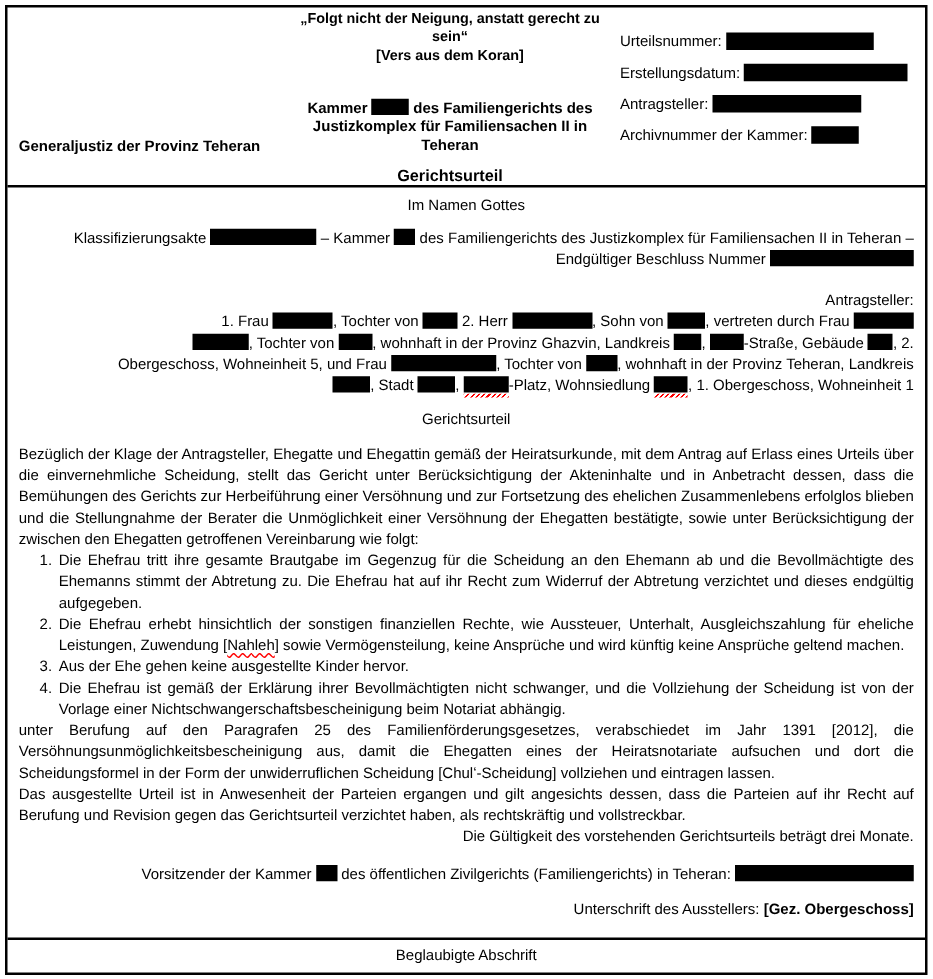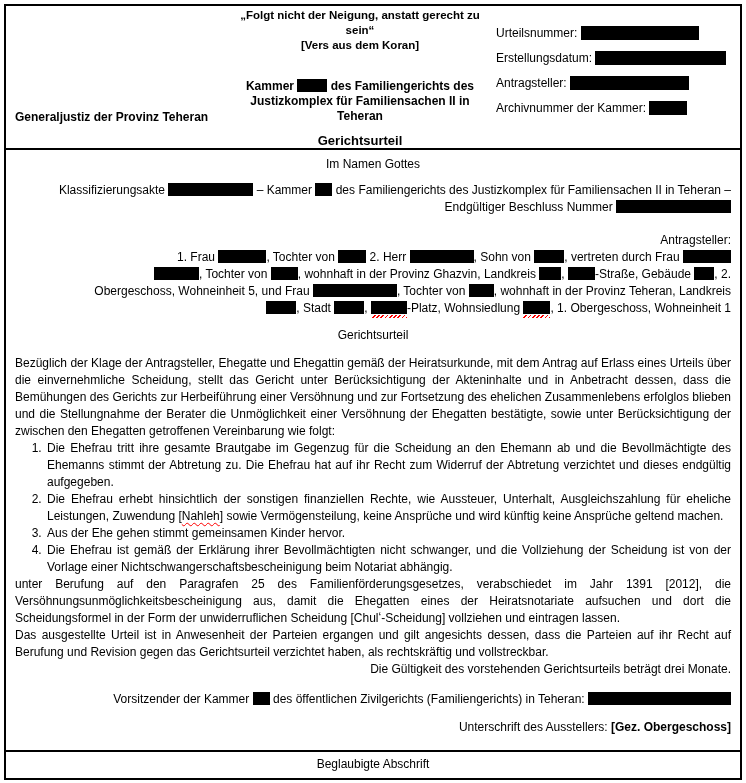--- a/index.html
+++ b/index.html
@@ -78,21 +78,21 @@
     <div class="para"><span>Obergeschoss, Wohneinheit 5, und Frau </span><span class="redact" style="width: 84px;"></span><span>, Tochter von </span><span class="redact" style="width: 25px;"></span><span>, wohnhaft in der Provinz Teheran, Landkreis</span></div>
     <div class="para"><span class="redact" style="width: 30px;"></span><span>, Stadt </span><span class="redact" style="width: 30px;"></span><span>, </span><span class="redact redact-sq" style="width: 36px;"></span><span>-Platz, Wohnsiedlung </span><span class="redact redact-sq" style="width: 27px;"></span><span>, 1. Obergeschoss, Wohneinheit 1</span></div>
 
     <div class="center section-title">Gerichtsurteil</div>
 
     <div class="para justify">Bezüglich der Klage der Antragsteller, Ehegatte und Ehegattin gemäß der Heiratsurkunde, mit dem Antrag auf Erlass eines Urteils über die einvernehmliche Scheidung, stellt das Gericht unter Berücksichtigung der Akteninhalte und in Anbetracht dessen, dass die Bemühungen des Gerichts zur Herbeiführung einer Versöhnung und zur Fortsetzung des ehelichen Zusammenlebens erfolglos blieben und die Stellungnahme der Berater die Unmöglichkeit einer Versöhnung der Ehegatten bestätigte, sowie unter Berücksichtigung der zwischen den Ehegatten getroffenen Vereinbarung wie folgt:</div>
 
     <ol class="agreement">
       <li><span>Die Ehefrau tritt ihre gesamte Brautgabe im Gegenzug für die Scheidung an den Ehemann ab und die Bevollmächtigte des Ehemanns stimmt der Abtretung zu. Die Ehefrau hat auf ihr Recht zum Widerruf der Abtretung verzichtet und dieses endgültig aufgegeben.</span></li>
       <li><span>Die Ehefrau erhebt hinsichtlich der sonstigen finanziellen Rechte, wie Aussteuer, Unterhalt, Ausgleichszahlung für eheliche Leistungen, Zuwendung [</span><span class="seg-sq">Nahleh</span><span>] sowie Vermögensteilung, keine Ansprüche und wird künftig keine Ansprüche geltend machen.</span></li>
-      <li><span>Aus der Ehe gehen stimmt gemeinsamen Kinder hervor.</span></li>
+      <li><span>Aus der Ehe gehen keine ausgestellte Kinder hervor.</span></li>
       <li><span>Die Ehefrau ist gemäß der Erklärung ihrer Bevollmächtigten nicht schwanger, und die Vollziehung der Scheidung ist von der Vorlage einer Nichtschwangerschaftsbescheinigung beim Notariat abhängig.</span></li>
     </ol>
 
     <div class="para justify">unter Berufung auf den Paragrafen 25 des Familienförderungsgesetzes, verabschiedet im Jahr 1391 [2012], die Versöhnungsunmöglichkeitsbescheinigung aus, damit die Ehegatten eines der Heiratsnotariate aufsuchen und dort die Scheidungsformel in der Form der unwiderruflichen Scheidung [Chulʻ-Scheidung] vollziehen und eintragen lassen.</div>
     <div class="para justify">Das ausgestellte Urteil ist in Anwesenheit der Parteien ergangen und gilt angesichts dessen, dass die Parteien auf ihr Recht auf Berufung und Revision gegen das Gerichtsurteil verzichtet haben, als rechtskräftig und vollstreckbar.</div>
     <div class="para">Die Gültigkeit des vorstehenden Gerichtsurteils beträgt drei Monate.</div>
 
     <div class="para chairman"><span>&nbsp;Vorsitzender der Kammer </span><span class="redact" style="width: 17px;"></span><span> des öffentlichen Zivilgerichts (Familiengerichts) in Teheran: </span><span class="redact" style="width: 143px;"></span></div>
     <div class="para signature"><span>Unterschrift des Ausstellers: </span><span class="seg-bold">[Gez. Obergeschoss]</span></div>
 

